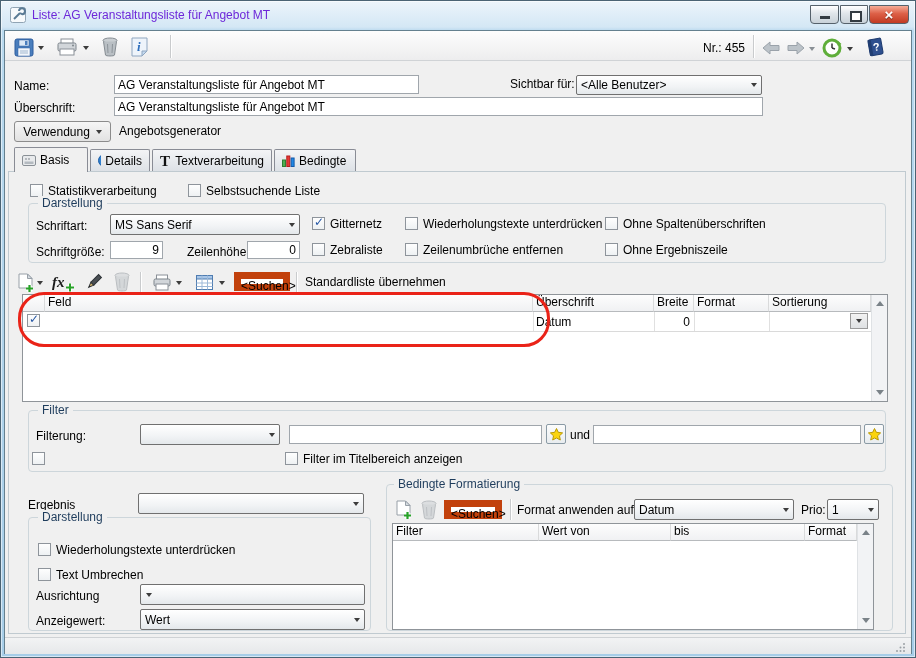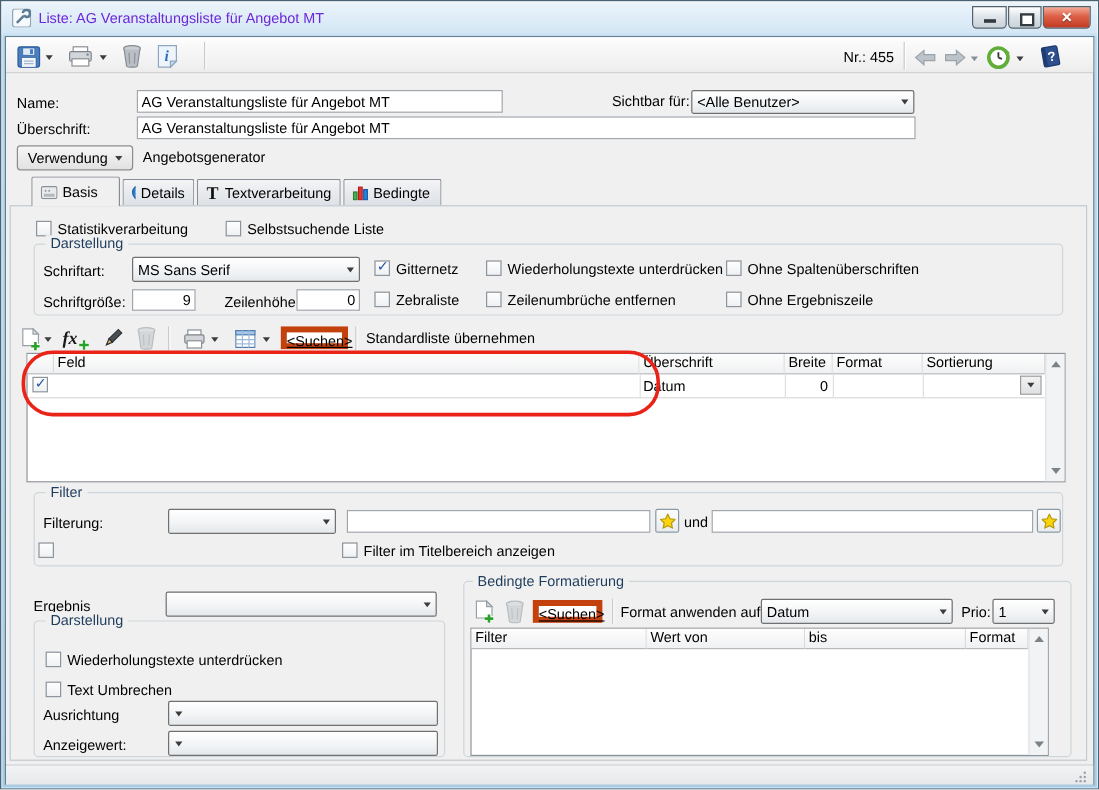--- a/index.html
+++ b/index.html
@@ -34,33 +34,33 @@
   .combo { position:absolute; border:1px solid #707070; border-radius:2px; z-index:3;
            background:linear-gradient(#ffffff,#f1f3f5 60%,#e4e8eb); display:flex; align-items:center; }
   .combo .ctxt { flex:1; padding:0 4px; font-size:12px; white-space:nowrap; overflow:hidden; }
   .combo .carr { width:15px; display:flex; justify-content:center; align-items:center; align-self:stretch; }
   .tri { width:0; height:0; border-left:3px solid transparent; border-right:3px solid transparent; border-top:4px solid #3c3c3c; }
   .tri.lite { border-top-color:#8a9096; }
   .cb { position:absolute; width:13px; height:13px; background:linear-gradient(#fefefe,#eef1f3); border:1px solid #8e949b; z-index:3; }
   .cb.checked::after { content:"✓"; position:absolute; left:1px; top:-3px; font:bold 12px "DejaVu Sans",sans-serif; color:#2456a4; }
   .group { position:absolute; border:1px solid #cdd6db; border-radius:4px; z-index:2; }
   .legend { position:absolute; background:#f0f0f0; padding:0 4px; font-size:12px; color:#1e3c5c; z-index:3; white-space:nowrap; }
-  .btn-plain { position:absolute; background:#fff; border:5px solid #c2410c; font-size:12px; text-align:right; z-index:3;text-decoration:underline; }
+  .btn-plain { position:absolute; background:#fff; border:7px solid #c2410c; font-size:12px; text-align:right; z-index:3; }
   .flatbtn { position:absolute; font-size:12px; z-index:3; white-space:nowrap;text-align:center; }
   .push-btn { position:absolute; border:1px solid #8c8c8c; border-radius:3px; z-index:3;
               background:linear-gradient(#f6f6f6,#e2e2e2); display:flex; align-items:center; justify-content:center; gap:6px; font-size:12px; }
   .vsep { position:absolute; width:1px; background:#c9cbcd; box-shadow:1px 0 0 #ffffff; z-index:3; }
   .toolbtn { position:absolute; display:flex; align-items:center; justify-content:center; z-index:3; }
   .toolbtn.disabled { opacity:.5; }
   .star-btn { position:absolute; width:20px; height:20px; border:1px solid #8a9aa5; border-radius:2px; z-index:3;
               background:linear-gradient(#fcfcfc,#e8ecef); display:flex; align-items:center; justify-content:center; }
 
   
   .tab { position:absolute; top:149px; height:22px; border:1px solid #898c95; border-bottom:none; border-radius:2px 2px 0 0;
-         background:linear-gradient(#f3f4f6,#dde1e6); display:flex; align-items:center; gap:4px; padding:0 7px; font-size:12px; z-index:2;margin-left:12px; }
+         background:linear-gradient(#f3f4f6,#dde1e6); display:flex; align-items:center; gap:4px; padding:0 7px; font-size:12px; z-index:2; }
   .tab.active { top:147px; height:25px; background:#f0f0f0; z-index:4; }
 
   
   .tbl { position:absolute; background:#fff; border:1px solid #8f9499; z-index:3; }
   .th { position:absolute; background:linear-gradient(#fdfdfd,#f0f1f3); border-right:1px solid #d9dadb;
         border-bottom:1px solid #b7babd; font-size:12px; line-height:15px; padding:0 3px; overflow:hidden; white-space:nowrap; z-index:4; }
   .cellline-v { position:absolute; width:1px; background:#e0e0e0; z-index:4; }
   .cellline-h { position:absolute; height:1px; background:#dadada; z-index:4; }
   .celltxt { position:absolute; font-size:12px; line-height:14px; white-space:nowrap; z-index:5; }
   .sunken { position:absolute; border:1px solid #6e6e6e; background:#fff; font-size:12px; line-height:15px; padding:0 2px; z-index:5; }
@@ -390,20 +390,21 @@
   <span class="cb" style="left:38px;top:568px"></span>
   <span class="lbl" style="left:56px;top:568px">Text Umbrechen</span>
   <span class="lbl" style="left:36px;top:589px">Ausrichtung</span>
   <div class="combo" style="left:140px;top:584px;width:225px;height:21px">
     <span class="carr">
         <span class="tri"></span>
       </span>
   </div>
   <span class="lbl" style="left:36px;top:614px">Anzeigewert:</span>
   <div class="combo" style="left:140px;top:609px;width:225px;height:21px">
+    <span class="ctxt">Wert</span>
     <span class="carr">
         <span class="tri"></span>
       </span>
   </div>
 
   <div class="group" style="left:386px;top:484px;width:507px;height:147px"></div>
   <span class="legend" style="left:394px;top:477px">Bedingte Formatierung</span>
   <span class="toolbtn" style="left:396px;top:500px">
       <svg width="16" height="19">
         <path d="M1 1 H9.5 L14 5.5 V15 H1 Z" fill="#fff" stroke="#98a0a8"></path>

